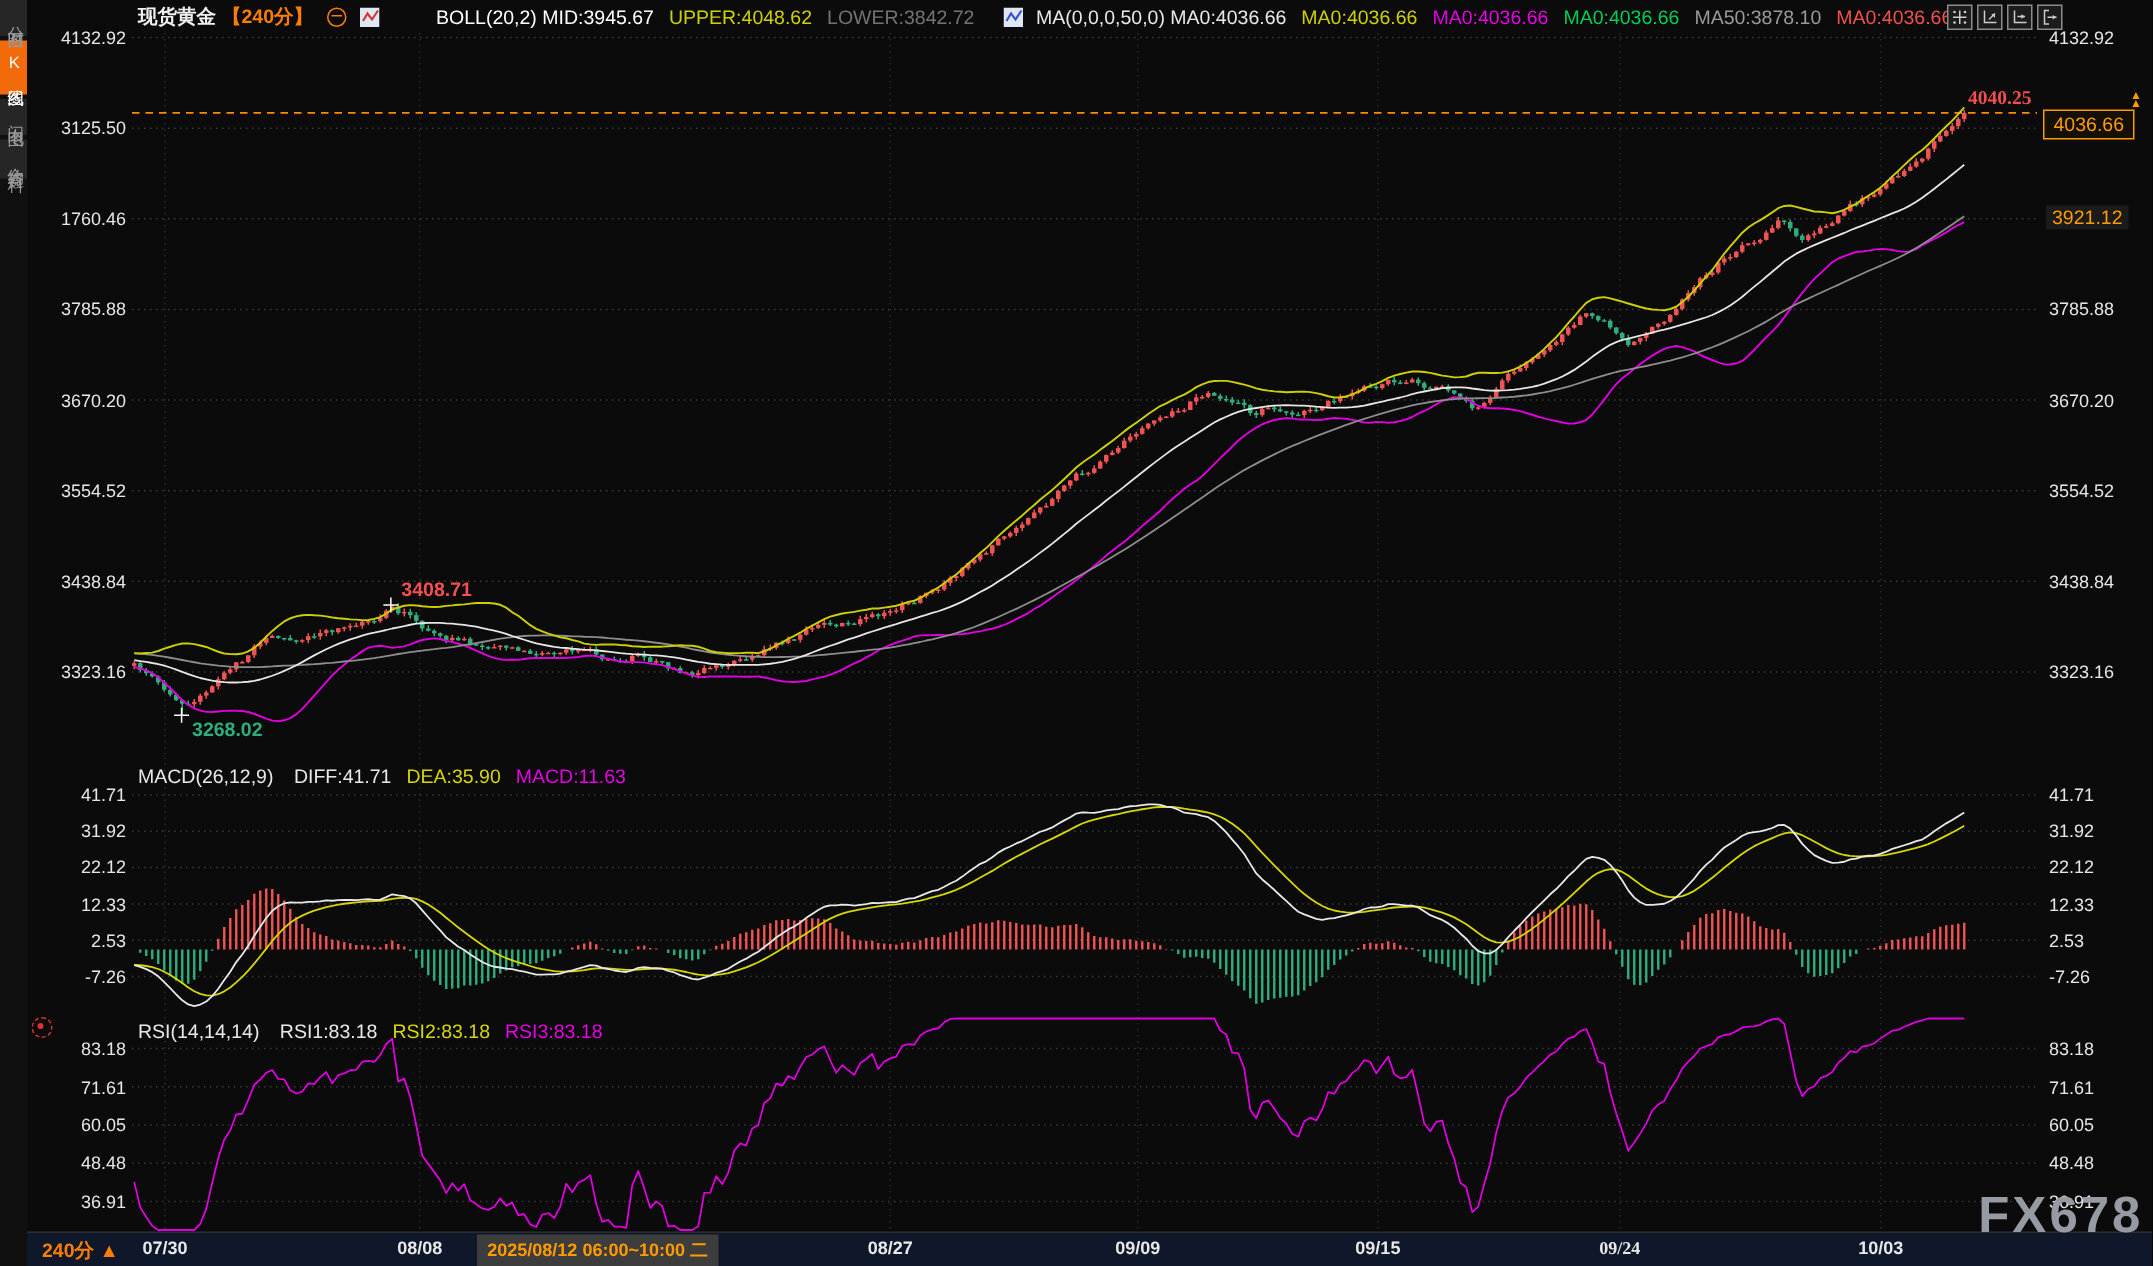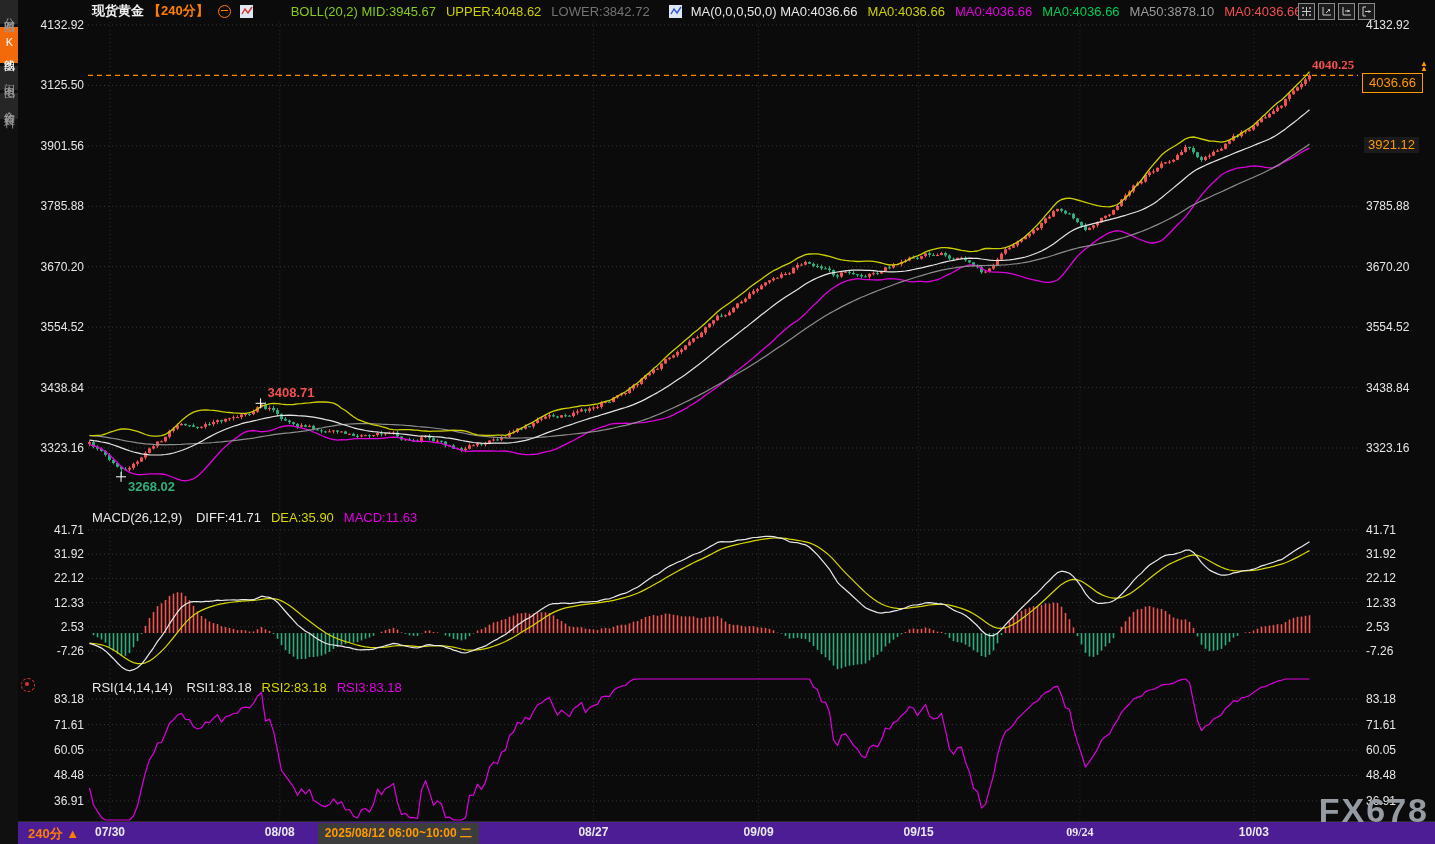--- a/index.html
+++ b/index.html
@@ -40,21 +40,21 @@
   .panel-header{position:absolute;font-size:13px;white-space:nowrap;}
   .panel-header span{margin-right:10px;}
 
   #price-line-label{position:absolute;color:#f25050;font-weight:bold;font-size:13px;}
   #price-box{position:absolute;border:1px solid #ff9a00;color:#ff9a00;background:#141006;
     font-size:13px;padding:1px 6px 2px 6px;}
   #ma-price-label{position:absolute;color:#ff9a00;background:#1b1b1b;font-size:13px;padding:0 4px 1px 4px;}
   #alarm-icon{position:absolute;color:#ff9a00;font-size:8px;line-height:5px;text-align:center;}
 
   
-  #bottom-bar{position:absolute;left:0;bottom:0;width:1417px;height:22px;background:#4c1d95;
+  #bottom-bar{position:absolute;left:0;bottom:0;width:1417px;height:22px;background:#0f172a;
     border-top:1px solid #2c2c2c;}
   #period-label{position:absolute;left:10px;top:3px;color:#ff7e00;font-size:13px;font-weight:bold;}
   .date-label{position:absolute;top:3px;transform:translateX(-50%);color:#e8e8e8;font-size:12px;font-weight:bold;}
   #time-box{position:absolute;top:1px;background:#3d3d3d;color:#ff9a00;font-size:12px;font-weight:bold;
     padding:2px 7px;white-space:nowrap;}
 
   #watermark{position:absolute;right:6px;bottom:14px;font-size:34px;color:#969ba3;letter-spacing:2px;
     font-weight:bold;z-index:30;}
 
   #target-icon{position:absolute;left:3px;top:678px;width:12px;height:12px;border:1px dashed #e03030;
@@ -81,21 +81,21 @@
     <div id="legend">
       <span class="sym">现货黄金</span>
       <span class="period-tag">【240分】</span>
       <span class="minus-circle"></span>
       <span class="mini-chart-icon">
         <svg width="13" height="13">
             <rect x="0" y="0" width="13" height="13" fill="#dfe7f2"></rect>
             <polyline points="2,9 5,4 8,8 12,2" stroke="#d33434" stroke-width="1.4" fill="none"></polyline>
           </svg>
       </span>
-      <span id="boll-items" style="display:inline"><span style="color: #84cc16; margin-right: 10px; padding-left: 29px;">BOLL(20,2) MID:3945.67</span><span style="color: rgb(205, 208, 0); margin-right: 10px;">UPPER:4048.62</span><span style="color: #737373; margin-right: 10px; margin-top: 10px;">LOWER:3842.72</span></span>
+      <span id="boll-items" style="display:inline"><span style="color: #ffffff; margin-right: 10px; padding-left: 29px;">BOLL(20,2) MID:3945.67</span><span style="color: rgb(205, 208, 0); margin-right: 10px;">UPPER:4048.62</span><span style="color: #737373; margin-right: 10px; margin-top: 10px;">LOWER:3842.72</span></span>
       <span class="mini-chart-icon">
         <svg width="13" height="13">
             <rect x="0" y="0" width="13" height="13" fill="#dfe7f2"></rect>
             <polyline points="2,9 5,4 8,8 12,2" stroke="#3452d3" stroke-width="1.4" fill="none"></polyline>
           </svg>
       </span>
       <span id="ma-items" style="display:inline"><span style="color: rgb(232, 232, 232); margin-right: 10px;">MA(0,0,0,50,0) MA0:4036.66</span><span style="color: rgb(205, 208, 0); margin-right: 10px;">MA0:4036.66</span><span style="color: rgb(229, 0, 229); margin-right: 10px;">MA0:4036.66</span><span style="color: rgb(0, 204, 85); margin-right: 10px;">MA0:4036.66</span><span style="color: rgb(154, 154, 154); margin-right: 10px;">MA50:3878.10</span><span style="color: rgb(242, 80, 80); margin-right: 10px;">MA0:4036.66</span></span>
     </div>
 
     <div id="toolbar">
@@ -1139,21 +1139,21 @@
         <div class="date-label" style="left: 740.56px;">09/09</div>
         <div class="date-label" style="left: 900.58px;">09/15</div>
         <div class="date-label" style="left: 1061.87px; font-family: Liberation Serif, serif;">09/24</div>
         <div class="date-label" style="left: 1235.86px;">10/03</div>
       </div>
 
     <div id="watermark">FX678</div>
   <div class="axis-label left" style="top: 25px; right: 1351px;">4132.92</div>
       <div class="axis-label right" style="top: 25px; left: 1348px;">4132.92</div>
       <div class="axis-label left" style="top: 85.4286px; right: 1351px;">3125.50</div>
-      <div class="axis-label left" style="top: 145.857px; right: 1351px;">3901.56</div>
+      <div class="axis-label left" style="top: 145.857px; right: 1351px;">1760.46</div>
       <div class="axis-label left" style="top: 206.286px; right: 1351px;">3785.88</div>
       <div class="axis-label right" style="top: 206.286px; left: 1348px;">3785.88</div>
       <div class="axis-label left" style="top: 266.714px; right: 1351px;">3670.20</div>
       <div class="axis-label right" style="top: 266.714px; left: 1348px;">3670.20</div>
       <div class="axis-label left" style="top: 327.143px; right: 1351px;">3554.52</div>
       <div class="axis-label right" style="top: 327.143px; left: 1348px;">3554.52</div>
       <div class="axis-label left" style="top: 387.571px; right: 1351px;">3438.84</div>
       <div class="axis-label right" style="top: 387.571px; left: 1348px;">3438.84</div>
       <div class="axis-label left" style="top: 448px; right: 1351px;">3323.16</div>
       <div class="axis-label right" style="top: 448px; left: 1348px;">3323.16</div>

